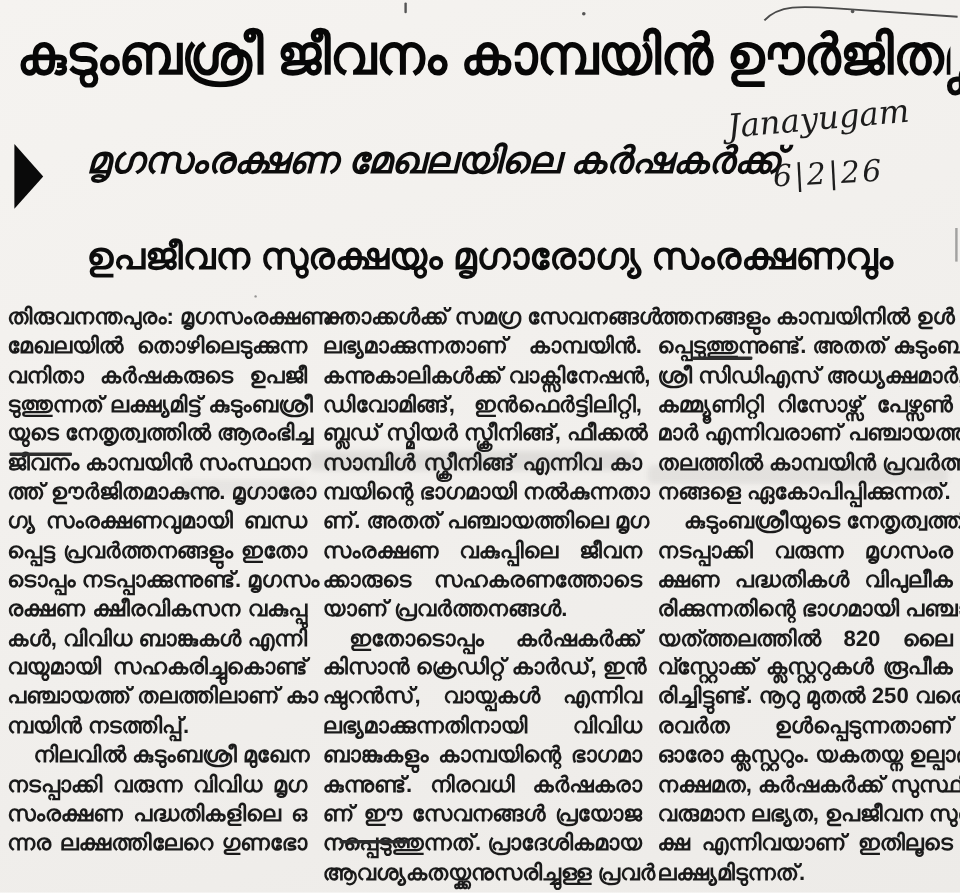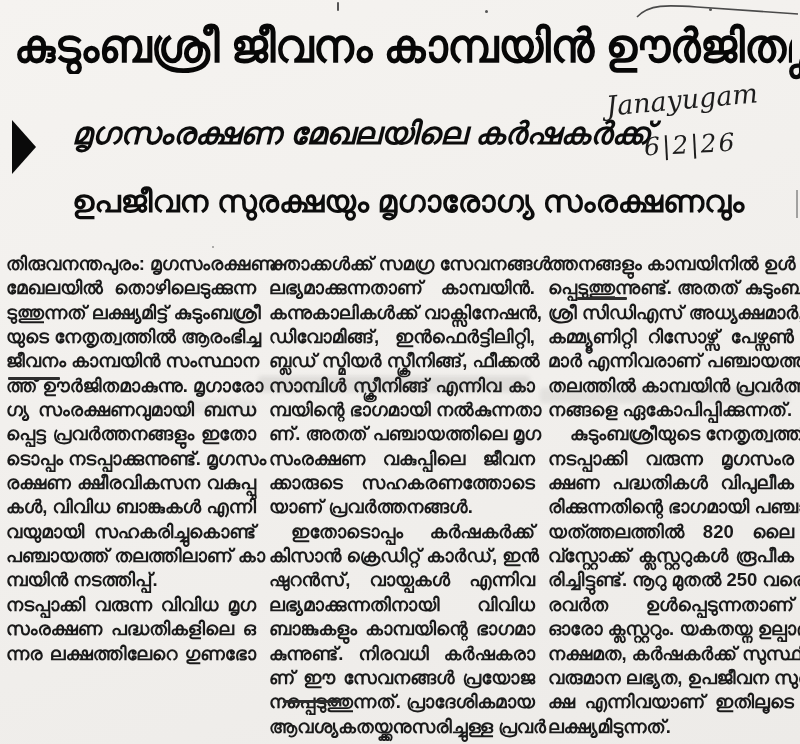--- a/index.html
+++ b/index.html
@@ -17,21 +17,21 @@
     white-space:nowrap;color:#070707;transform:scaleY(1.06);
     transform-origin:top left;overflow:hidden;
   }
   .bullet-triangle{
     position:absolute;left:12px;top:120px;width:0;height:0;
     border-top:27px solid transparent;border-bottom:27px solid transparent;
     border-left:24px solid #0a0a0a;
   }
   .subheadline{position:absolute;left:72px;font-weight:700;color:#0c0c0c;white-space:nowrap;}
   .subheadline.l1{top:116px;font-size:31px;font-style:italic;}
-  .subheadline.l2{top:184px;font-size:31px;text-align:center;}
+  .subheadline.l2{top:196px;font-size:31px;text-align:center;}
   .handwriting{
     position:absolute;color:#1d1d1d;
     font-family:"DejaVu Serif","Liberation Serif",serif;
     font-style:italic;
   }
   .hw-pub{left:606px;top:84px;font-size:27px;transform:rotate(-5deg);}
   .hw-date{left:644px;top:130px;font-size:25px;transform:rotate(-3deg);letter-spacing:2px;}
   .columns{
     position:absolute;left:6px;top:252px;
     display:grid;grid-template-columns:250px 266px 246px;column-gap:13px;font-weight:bold;
@@ -87,32 +87,34 @@
   <div class="subheadline l1">മൃഗസംരക്ഷണ മേഖലയിലെ കർഷകർക്ക്</div>
   <div class="subheadline l2">ഉപജീവന സുരക്ഷയും മൃഗാരോഗ്യ സംരക്ഷണവും</div>
 
   <div class="handwriting hw-pub">Janayugam</div>
   <div class="handwriting hw-date">6|2|26</div>
 
   <div class="columns">
     <div class="col">
         <div class="line">തിരുവനന്തപുരം: മൃഗസംരക്ഷണ</div>
         <div class="line">മേഖലയിൽ തൊഴിലെടുക്കുന്ന</div>
+        <div class="line">വനിതാ കർഷകരുടെ ഉപജീ</div>
         <div class="line">ടുത്തുന്നത് ലക്ഷ്യമിട്ട് കുടുംബശ്രീ</div>
         <div class="line">യുടെ നേതൃത്വത്തിൽ ആരംഭിച്ച</div>
         <div class="line">ജീവനം കാമ്പയിൻ സംസ്ഥാന</div>
         <div class="line">ത്ത് ഊർജിതമാകുന്നു. മൃഗാരോ</div>
         <div class="line">ഗ്യ സംരക്ഷണവുമായി ബന്ധ</div>
         <div class="line">പ്പെട്ട പ്രവർത്തനങ്ങളും ഇതോ</div>
         <div class="line">ടൊപ്പം നടപ്പാക്കുന്നുണ്ട്. മൃഗസം</div>
         <div class="line">രക്ഷണ ക്ഷീരവികസന വകുപ്പു</div>
         <div class="line">കൾ, വിവിധ ബാങ്കുകൾ എന്നി</div>
         <div class="line">വയുമായി സഹകരിച്ചുകൊണ്ട്</div>
         <div class="line">പഞ്ചായത്ത് തലത്തിലാണ് കാ</div>
         <div class="line end">മ്പയിൻ നടത്തിപ്പ്.</div>
+        <div class="line indent">നിലവിൽ കുടുംബശ്രീ മുഖേന</div>
         <div class="line">നടപ്പാക്കി വരുന്ന വിവിധ മൃഗ</div>
         <div class="line">സംരക്ഷണ പദ്ധതികളിലെ ഒ</div>
         <div class="line">ന്നര ലക്ഷത്തിലേറെ ഗുണഭോ</div>
       </div>
     <div class="col">
         <div class="line">ക്താക്കൾക്ക് സമഗ്ര സേവനങ്ങൾ</div>
         <div class="line">ലഭ്യമാക്കുന്നതാണ് കാമ്പയിൻ.</div>
         <div class="line">കന്നുകാലികൾക്ക് വാക്സിനേഷൻ,</div>
         <div class="line">ഡിവോമിങ്ങ്, ഇൻഫെർട്ടിലിറ്റി,</div>
         <div class="line">ബ്ലഡ് സ്മിയർ സ്ക്രീനിങ്ങ്, ഫീക്കൽ</div>

